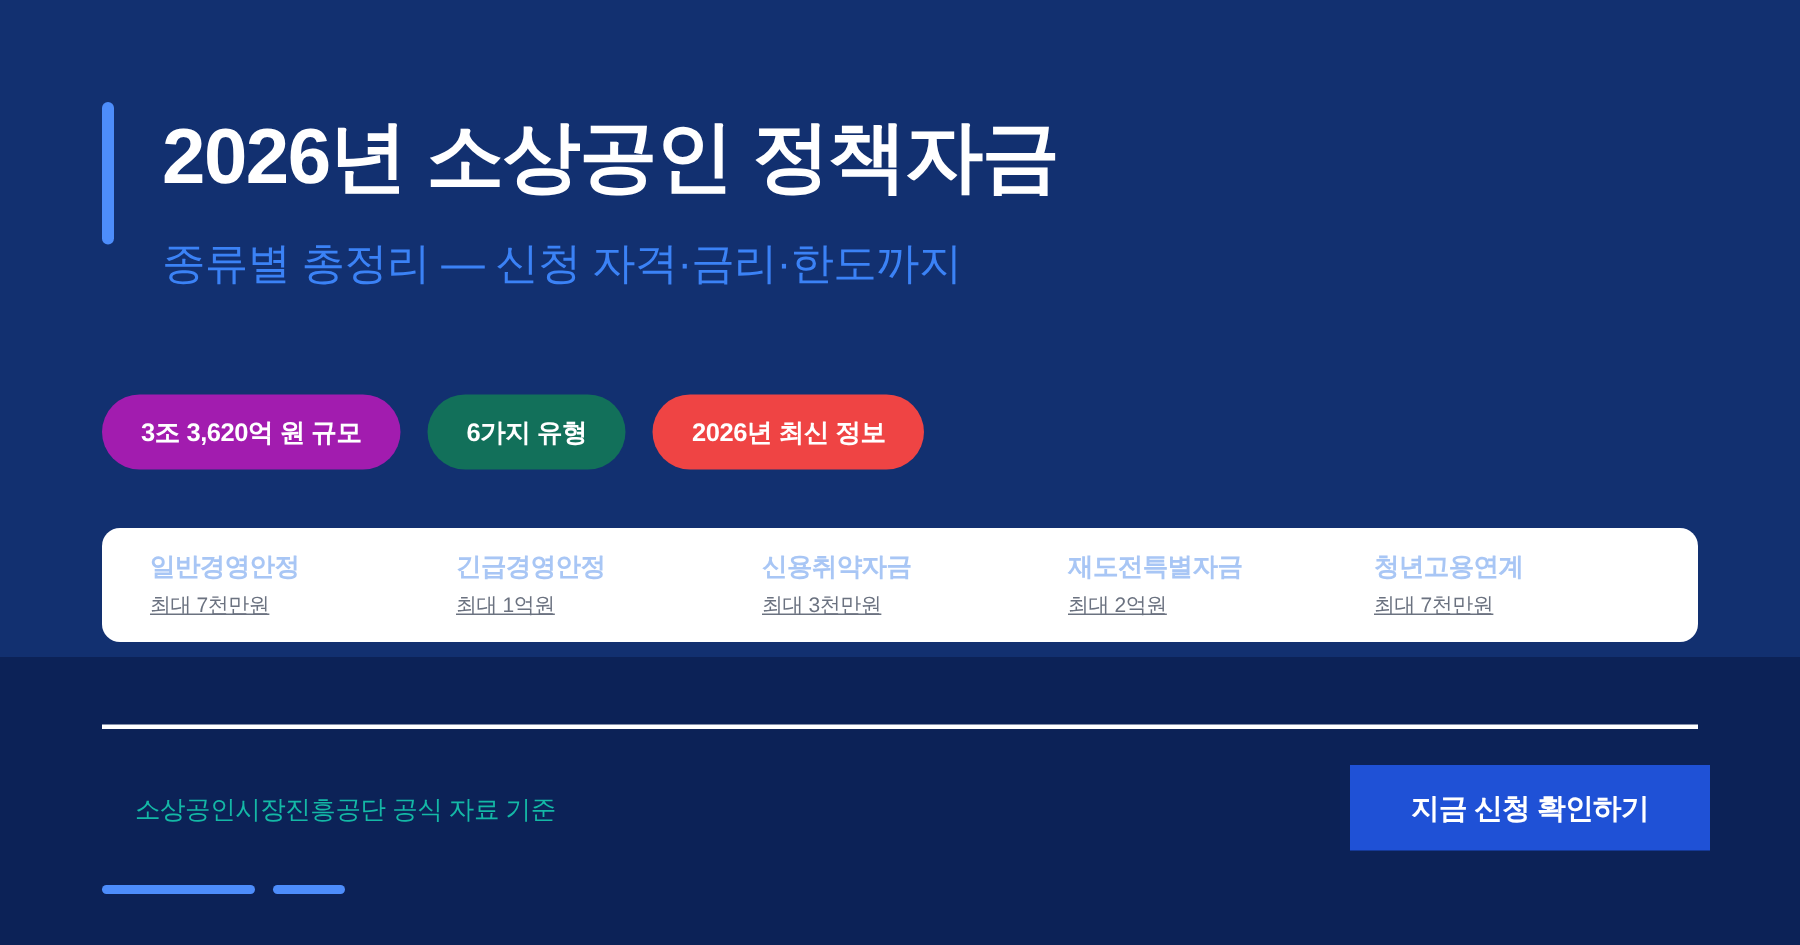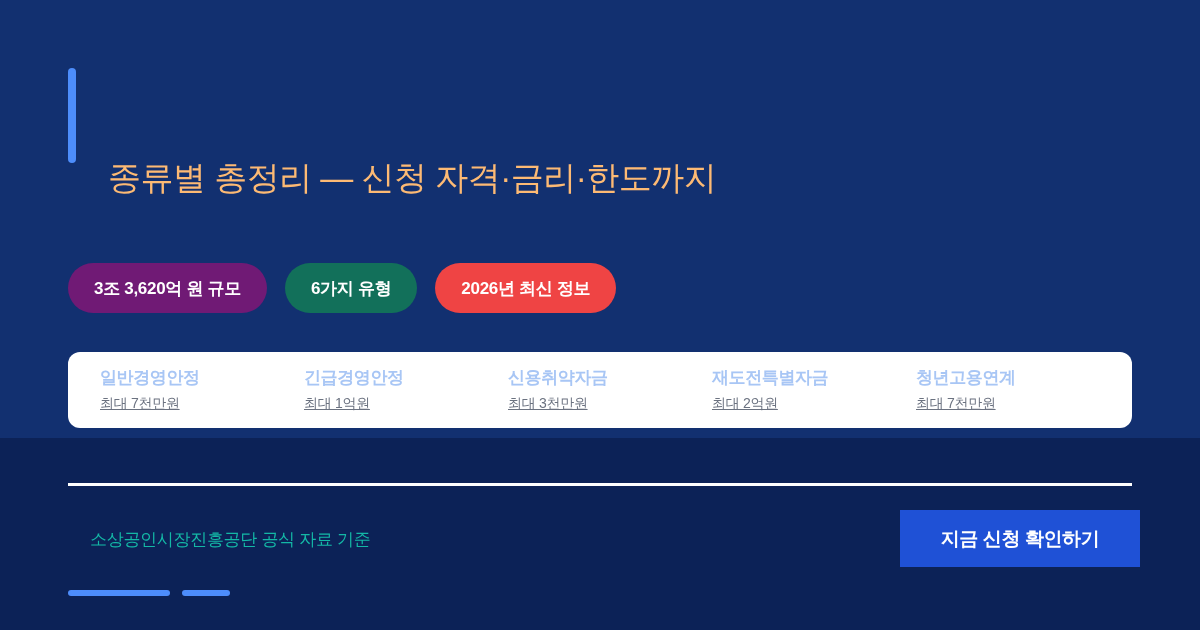--- a/index.html
+++ b/index.html
@@ -55,23 +55,23 @@
     font-weight: bold;
     color: #ffffff;
     letter-spacing: -1px;
     line-height: 1.15;
     white-space: nowrap;
   }
   .subtitle {
     position: absolute;
     left: 108px;
     top: 156px;
-    font-size: 33px;
+    font-size: 29px;
     font-weight: normal;
-    color: #fdba74;
+    color: #3b82f6;
     letter-spacing: -0.5px;
     white-space: nowrap;
   }
 
   
   .badges {
     position: absolute;
     left: 68px;
     top: 263px;
     display: flex;
@@ -188,25 +188,26 @@
 </head>
 <body>
 
 <div id="banner">
 
   <div class="band-top"></div>
   <div class="band-bottom"></div>
 
   <div class="accent-bar"></div>
 
+  <div class="title">2026년 소상공인 정책자금</div>
 
   <div class="subtitle">종류별 총정리 — 신청 자격·금리·한도까지</div>
 
   <div class="badges">
-    <span class="badge" style="background-color: #701a75;">3조 3,620억 원 규모</span>
+    <span class="badge" style="background-color: #a21caf;">3조 3,620억 원 규모</span>
     <span class="badge" style="background-color: rgb(18, 112, 90);">6가지 유형</span>
     <span class="badge" style="background-color: #ef4444;">2026년 최신 정보</span>
   </div>
 
   <div class="card">
     <div class="card-col">
       <div class="card-label">일반경영안정</div>
       <div class="card-value">최대 7천만원</div>
     </div>
     <div class="card-col">

